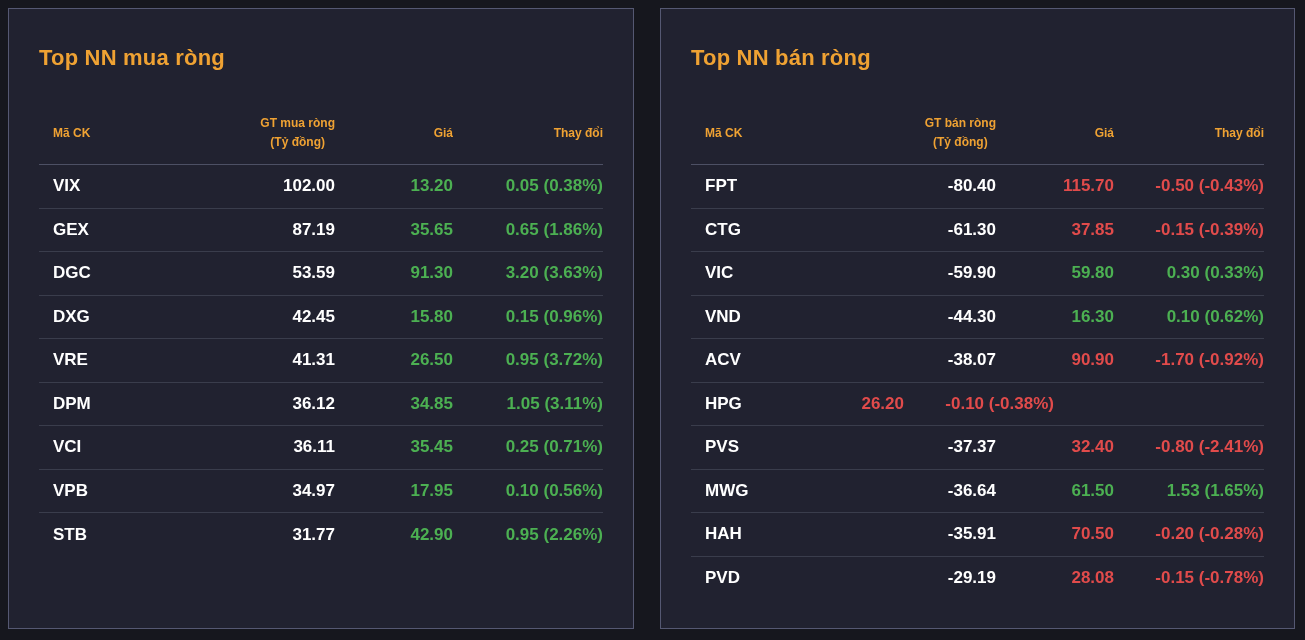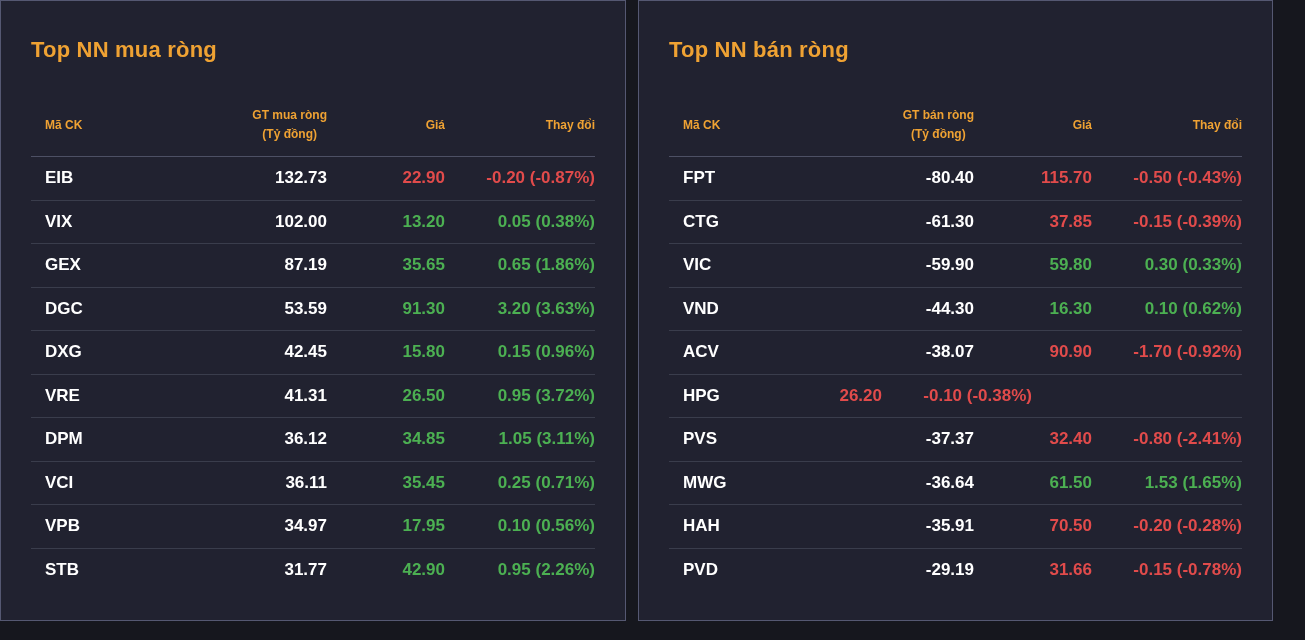--- a/index.html
+++ b/index.html
@@ -15,21 +15,22 @@
   }
   * { box-sizing: border-box; margin: 0; padding: 0; }
   html, body {
     width: 1305px; height: 640px;
     background: var(--page-bg);
     font-family: "Liberation Sans", sans-serif;
     overflow: hidden;
   }
   .wrap {
     display: flex;
-    gap: 12px;
+    gap: 26px;
+    padding: 8px;
   }
   .panel {
     height: 621px;
     background: var(--panel-bg);
     border: 1px solid var(--panel-border);
     padding: 0 30px;
     flex: 0 0 auto;
   }
   .panel.left  { width: 626px; }
   .panel.right { width: 635px; }
@@ -88,26 +89,20 @@
         <span class="two-line">
           <span>GT mua ròng</span>
           <span>(Tỷ đồng)</span>
         </span>
       </div>
       <div class="c c3">Giá</div>
       <div class="c c4">Thay đổi</div>
     </div>
     <div class="tbody">
 
-    <div class="trow">
-          <div class="c c1">EIB</div>
-          <div class="c c2">132.73</div>
-          <div class="c c3 down">22.90</div>
-          <div class="c c4 down">-0.20 (-0.87%)</div>
-        </div>
         <div class="trow">
           <div class="c c1">VIX</div>
           <div class="c c2">102.00</div>
           <div class="c c3 up">13.20</div>
           <div class="c c4 up">0.05 (0.38%)</div>
         </div>
         <div class="trow">
           <div class="c c1">GEX</div>
           <div class="c c2">87.19</div>
           <div class="c c3 up">35.65</div>
@@ -222,19 +217,19 @@
         </div>
         <div class="trow">
           <div class="c c1">HAH</div>
           <div class="c c2">-35.91</div>
           <div class="c c3 down">70.50</div>
           <div class="c c4 down">-0.20 (-0.28%)</div>
         </div>
         <div class="trow">
           <div class="c c1">PVD</div>
           <div class="c c2">-29.19</div>
-          <div class="c c3 down">31.66</div>
+          <div class="c c3 down">28.08</div>
           <div class="c c4 down">-0.15 (-0.78%)</div>
         </div>
       </div>
   </section>
 
 </div>
 
 </body></html>

